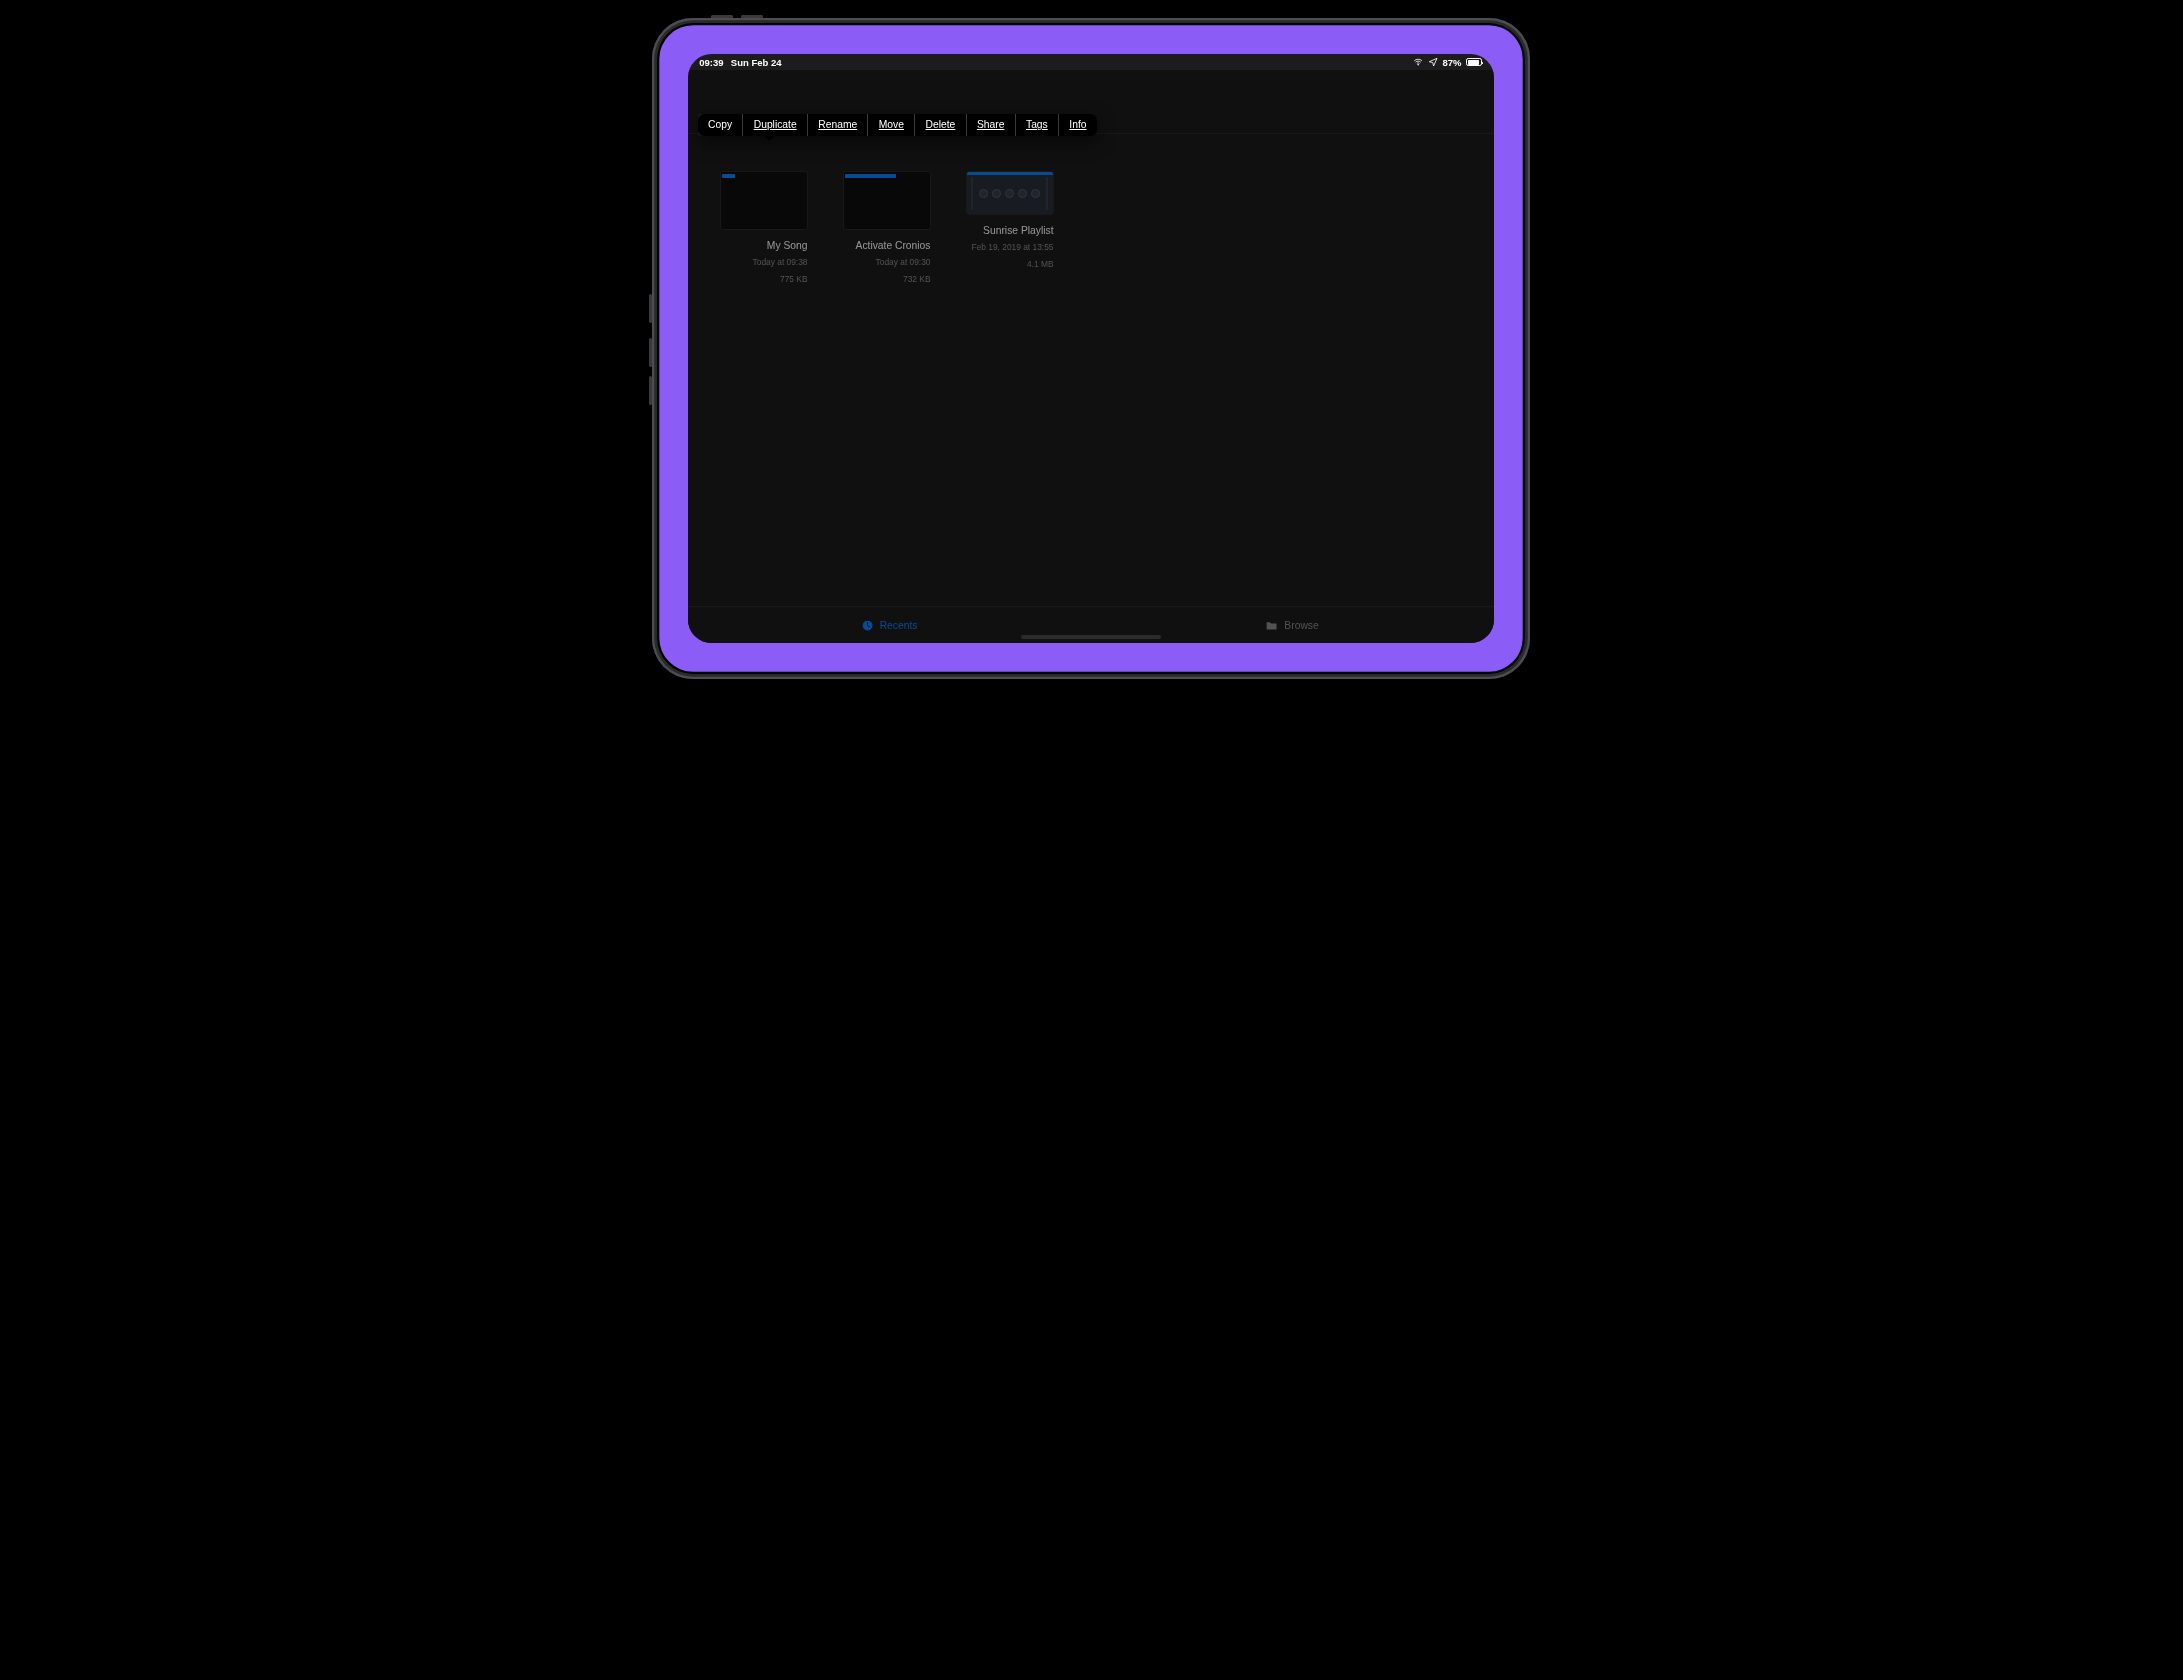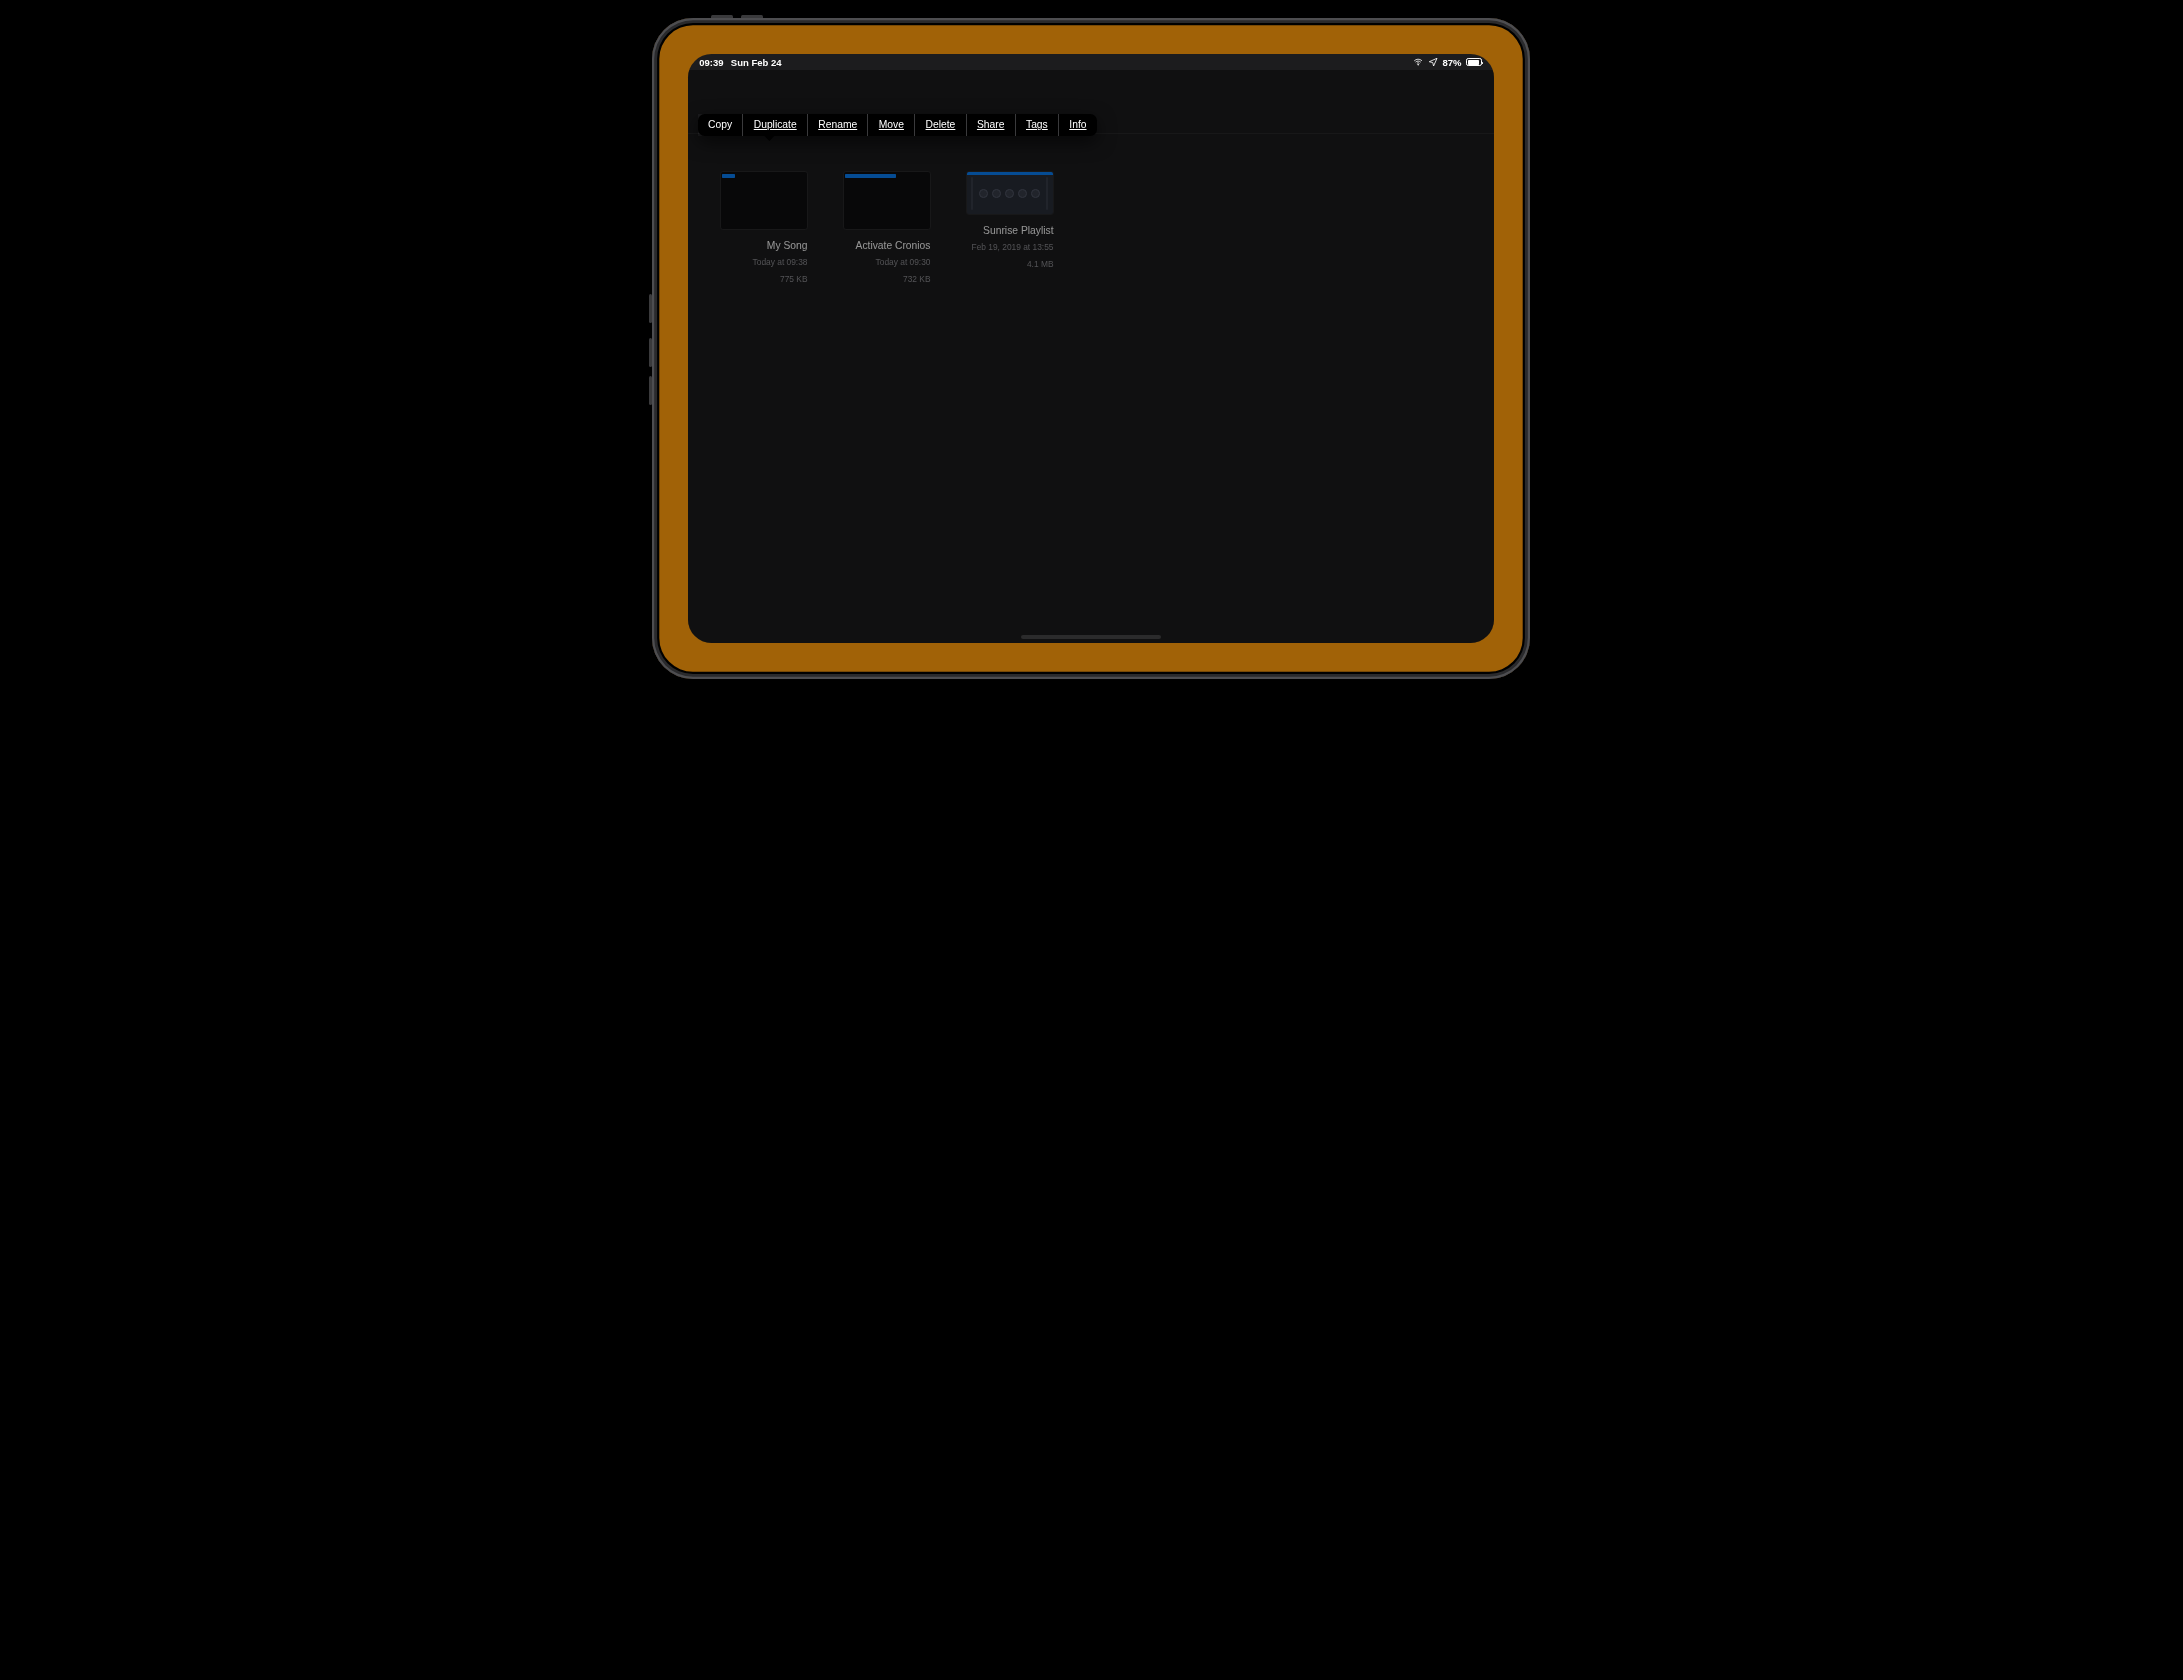--- a/index.html
+++ b/index.html
@@ -1,20 +1,20 @@
 <!DOCTYPE html>
 <html style="font-size:11.7px"><head>
 <meta charset="utf-8">
 <style>
   *{box-sizing:border-box;margin:0;padding:0;font-family:-apple-system,"SF Pro Text","Helvetica Neue",Arial,sans-serif;-webkit-font-smoothing:antialiased;}
   html,body{width:100%;height:100%;background:#000;}
   
   .stage{position:relative;width:908px;height:699px;margin:0 auto;background:#000;}
   
-  .frame{position:absolute;left:14px;top:18.4px;width:878px;height:661px;border-radius:41px;background:#a16207;box-shadow:inset 0 0 0 2.2px #4d4d50,inset 0 0 0 5.1px #2a2a2c,inset 0 0 0 7.3px #000;}
+  .frame{position:absolute;left:14px;top:18.4px;width:878px;height:661px;border-radius:41px;background:#8b5cf6;box-shadow:inset 0 0 0 2.2px #4d4d50,inset 0 0 0 5.1px #2a2a2c,inset 0 0 0 7.3px #000;}
   .screen{position:absolute;left:36px;top:36px;right:36px;bottom:36px;border-radius:23.5px;background:#1c1c1e;overflow:hidden;}
   
   .btn-top1,.btn-top2{position:absolute;top:15.4px;height:3.7px;background:#3a3a3c;border-radius:1.5px;}
   .btn-top1{left:73px;width:22px;}
   .btn-top2{left:103px;width:22px;}
   .btn-side{position:absolute;left:11px;width:3.7px;background:#3a3a3c;border-radius:1.5px;}
   .btn-side.s1{top:294px;height:29px;}
   .btn-side.s2{top:338px;height:29px;}
   .btn-side.s3{top:376px;height:29px;}
   .side-dot{position:absolute;left:16px;top:348px;width:2.9px;height:2.9px;}
@@ -149,20 +149,35 @@
                 <span class="knob"></span>
                 <span class="knob"></span>
               </div>
             </div>
             <div class="fname">Sunrise Playlist</div>
             <div class="fmeta">Feb 19, 2019 at 13:55</div>
             <div class="fmeta">4.1 MB</div>
           </div>
         </div>
 
+      <div class="tabbar">
+        <div class="tab active">
+          <svg viewBox="0 0 24 24">
+              <circle cx="12" cy="12" r="9" fill="#0a84ff"></circle>
+              <path d="M12 7v5l3 2" stroke="#1c1c1e" stroke-width="2" fill="none" stroke-linecap="round"></path>
+            </svg>
+          <span>Recents</span>
+        </div>
+        <div class="tab">
+          <svg viewBox="0 0 24 24" fill="#8e8e93">
+              <path d="M3 6h6l2 2h10v10a1 1 0 0 1-1 1H4a1 1 0 0 1-1-1V6z"></path>
+            </svg>
+          <span>Browse</span>
+        </div>
+      </div>
       <div class="home-ind"></div>
 
       <div class="overlay">
 
         <div class="dim" style="left:0;top:16px;width:10.3px;height:66px;"></div>
         <div class="dim" style="left:371px;top:16px;right:0;height:66px;"></div>
         <div class="dim" style="left:0;right:0;top:82px;bottom:0;"></div>
         <div class="dim" style="left:10.3px;top:16px;width:361px;height:44px;"></div>
 
         <div class="popover" style="left:10.3px;top:60px;">

